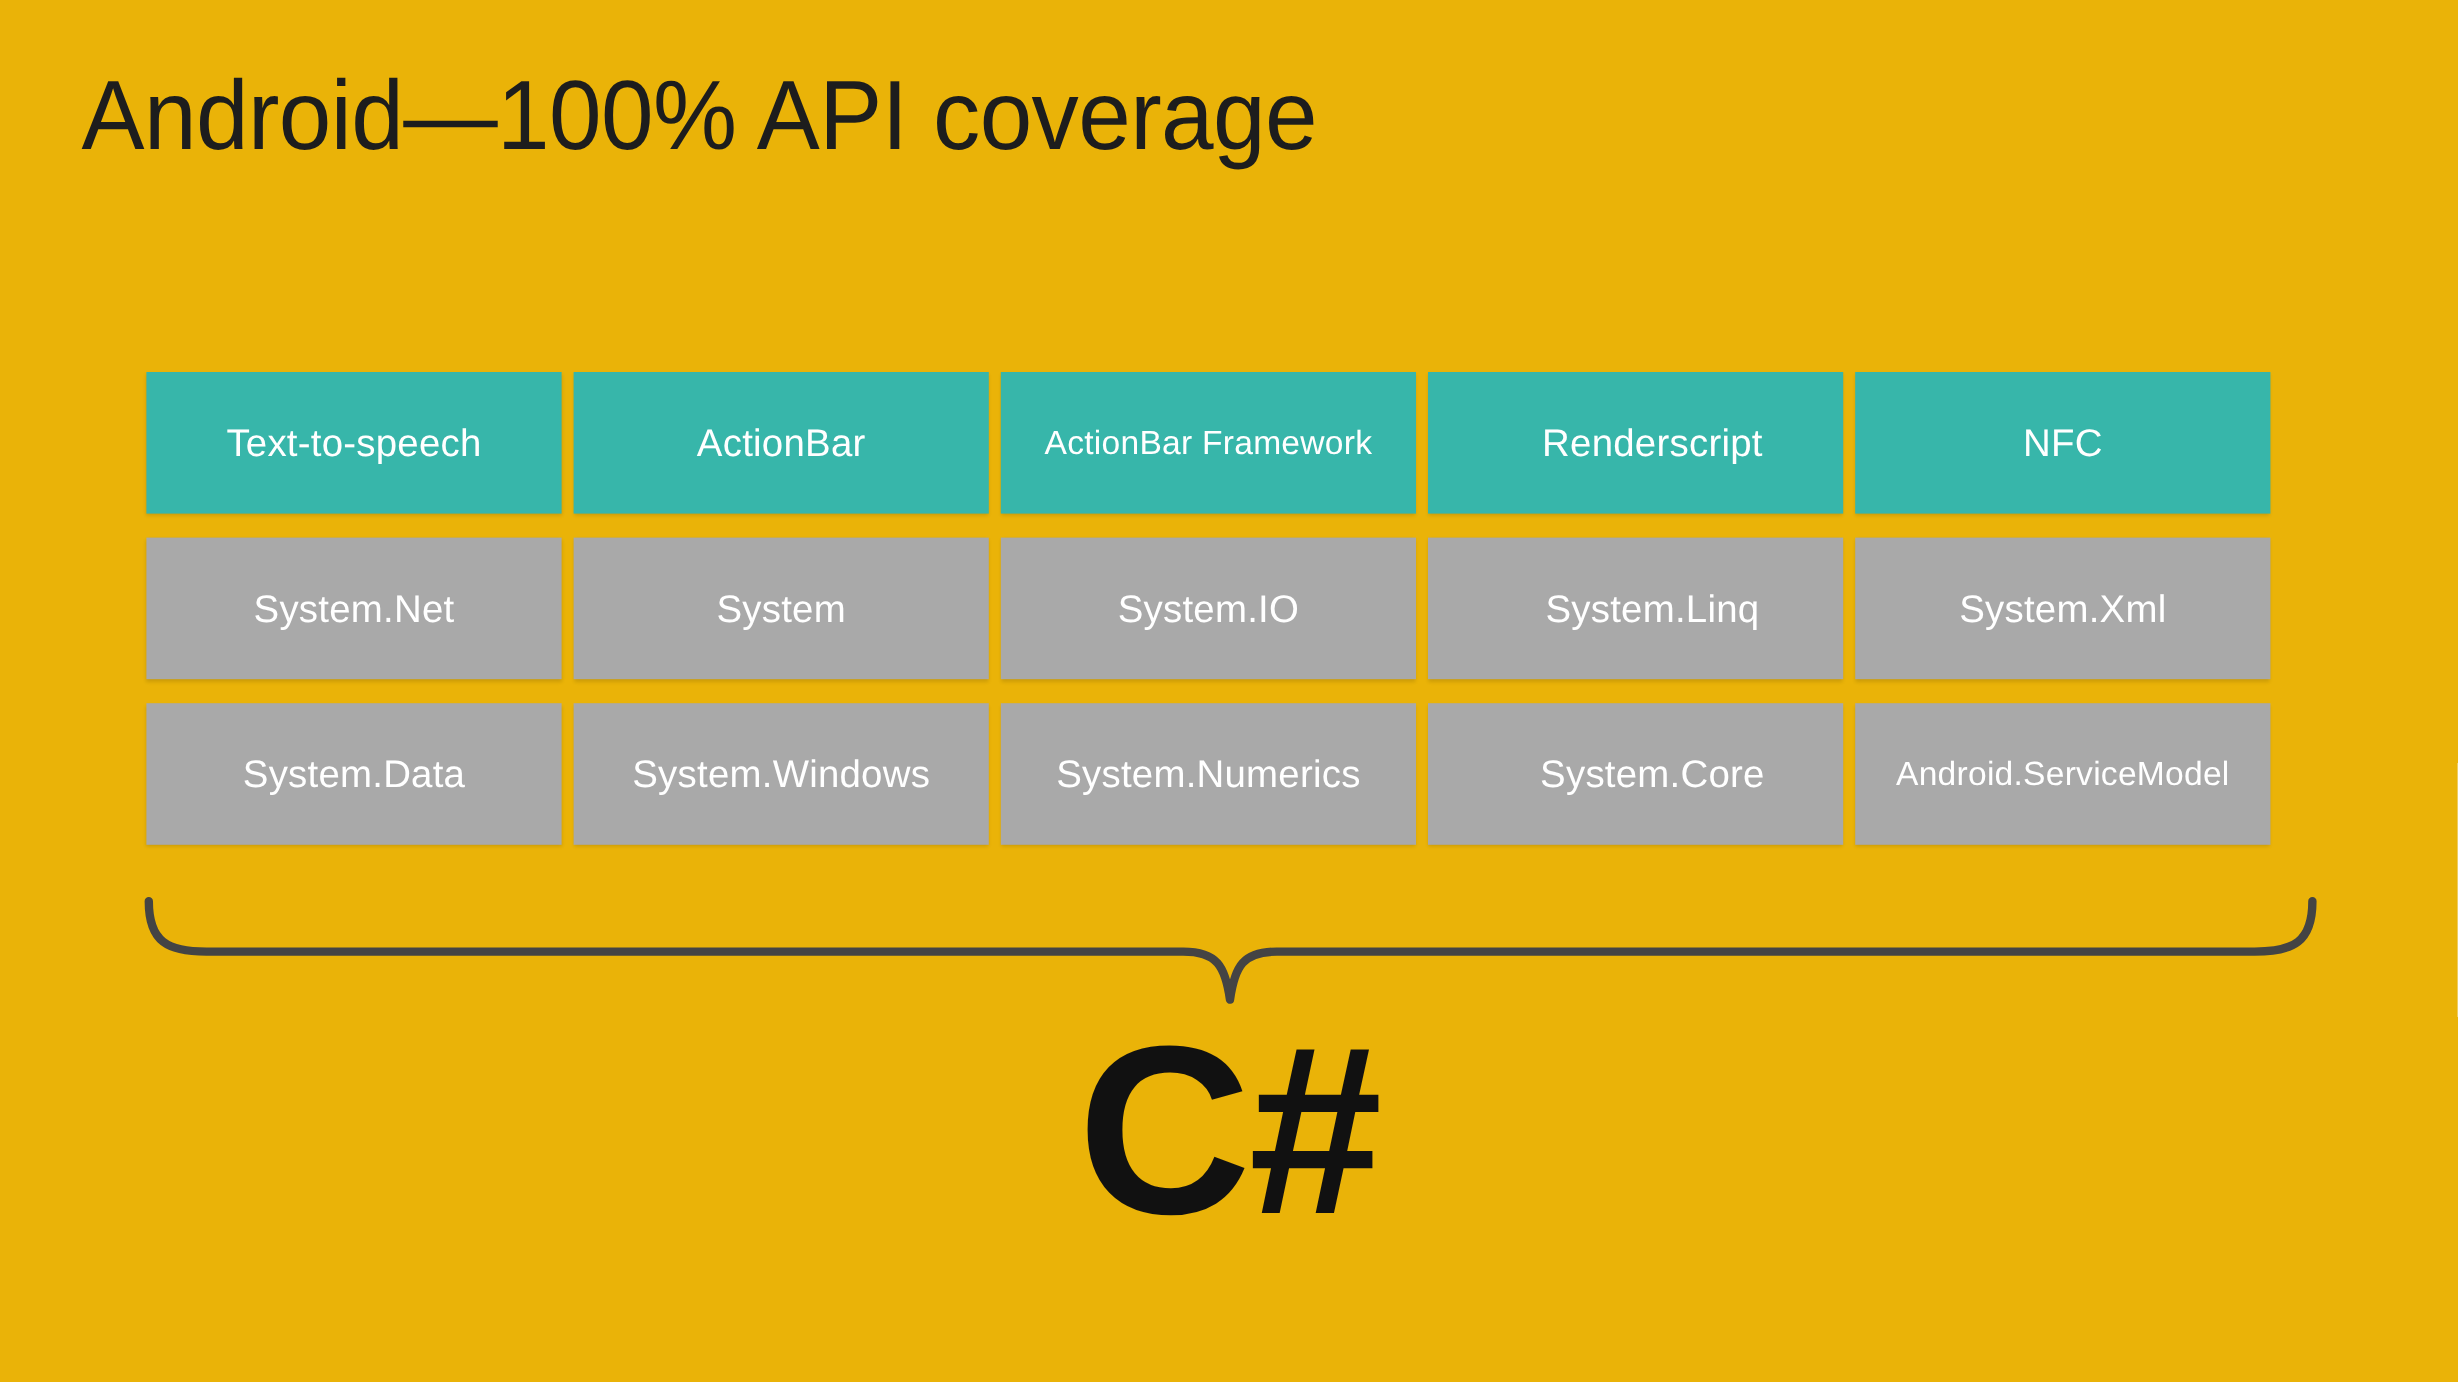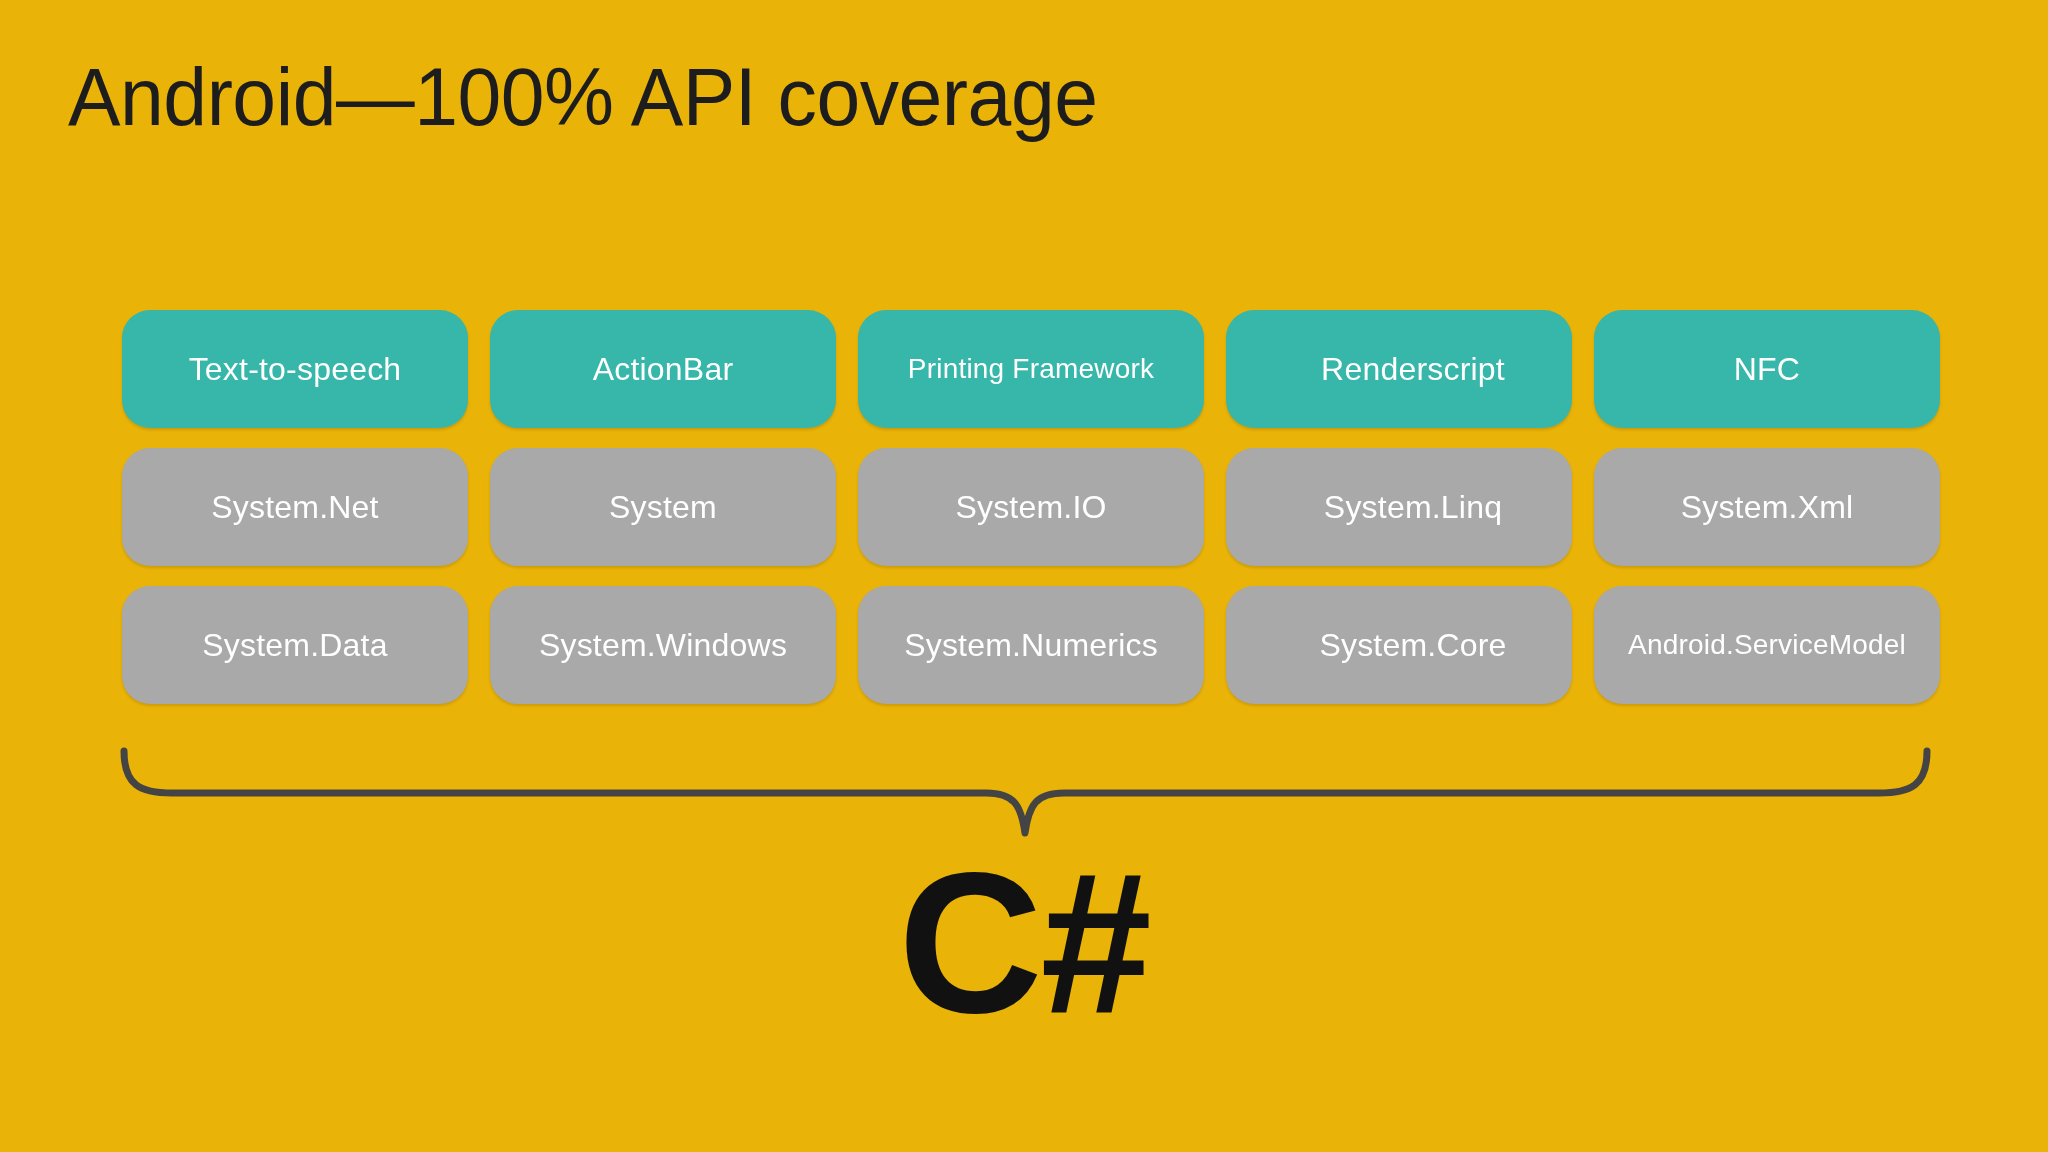--- a/index.html
+++ b/index.html
@@ -60,24 +60,23 @@
     justify-content: center;
     box-sizing: border-box;
     padding: 0 6px;
     color: #ffffff;
     font-size: 32px;
     font-weight: 400;
     letter-spacing: 0.2px;
     white-space: nowrap;
     box-shadow: 0 2px 3px rgba(0,0,0,0.13);
     overflow: hidden;
-    border-radius: 28px;
   }
 
-  .cell + .cell { margin-left: 22px; }
+  .cell + .cell { margin-left: 10px; }
 
   .teal { background: #37b6aa; }
   .gray { background: #a9a9a9; }
 
   
   .c1 { flex: 0 0 346px; }
   .c2 { flex: 0 0 346px; }
   .c3 { flex: 0 0 346px; }
   .c4 { flex: 0 0 346px; padding-left: 34px; }
   .c5 { flex: 0 0 346px; }
@@ -119,21 +118,21 @@
   <div class="grid">
 
     <div class="row row-teal">
       <div class="cell teal c1">
         <span>Text-to-speech</span>
       </div>
       <div class="cell teal c2">
         <span>ActionBar</span>
       </div>
       <div class="cell teal c3 small">
-        <span>Printing Framework</span>
+        <span>ActionBar Framework</span>
       </div>
       <div class="cell teal c4">
         <span>Renderscript</span>
       </div>
       <div class="cell teal c5">
         <span>NFC</span>
       </div>
     </div>
 
     <div class="row row-gray">

